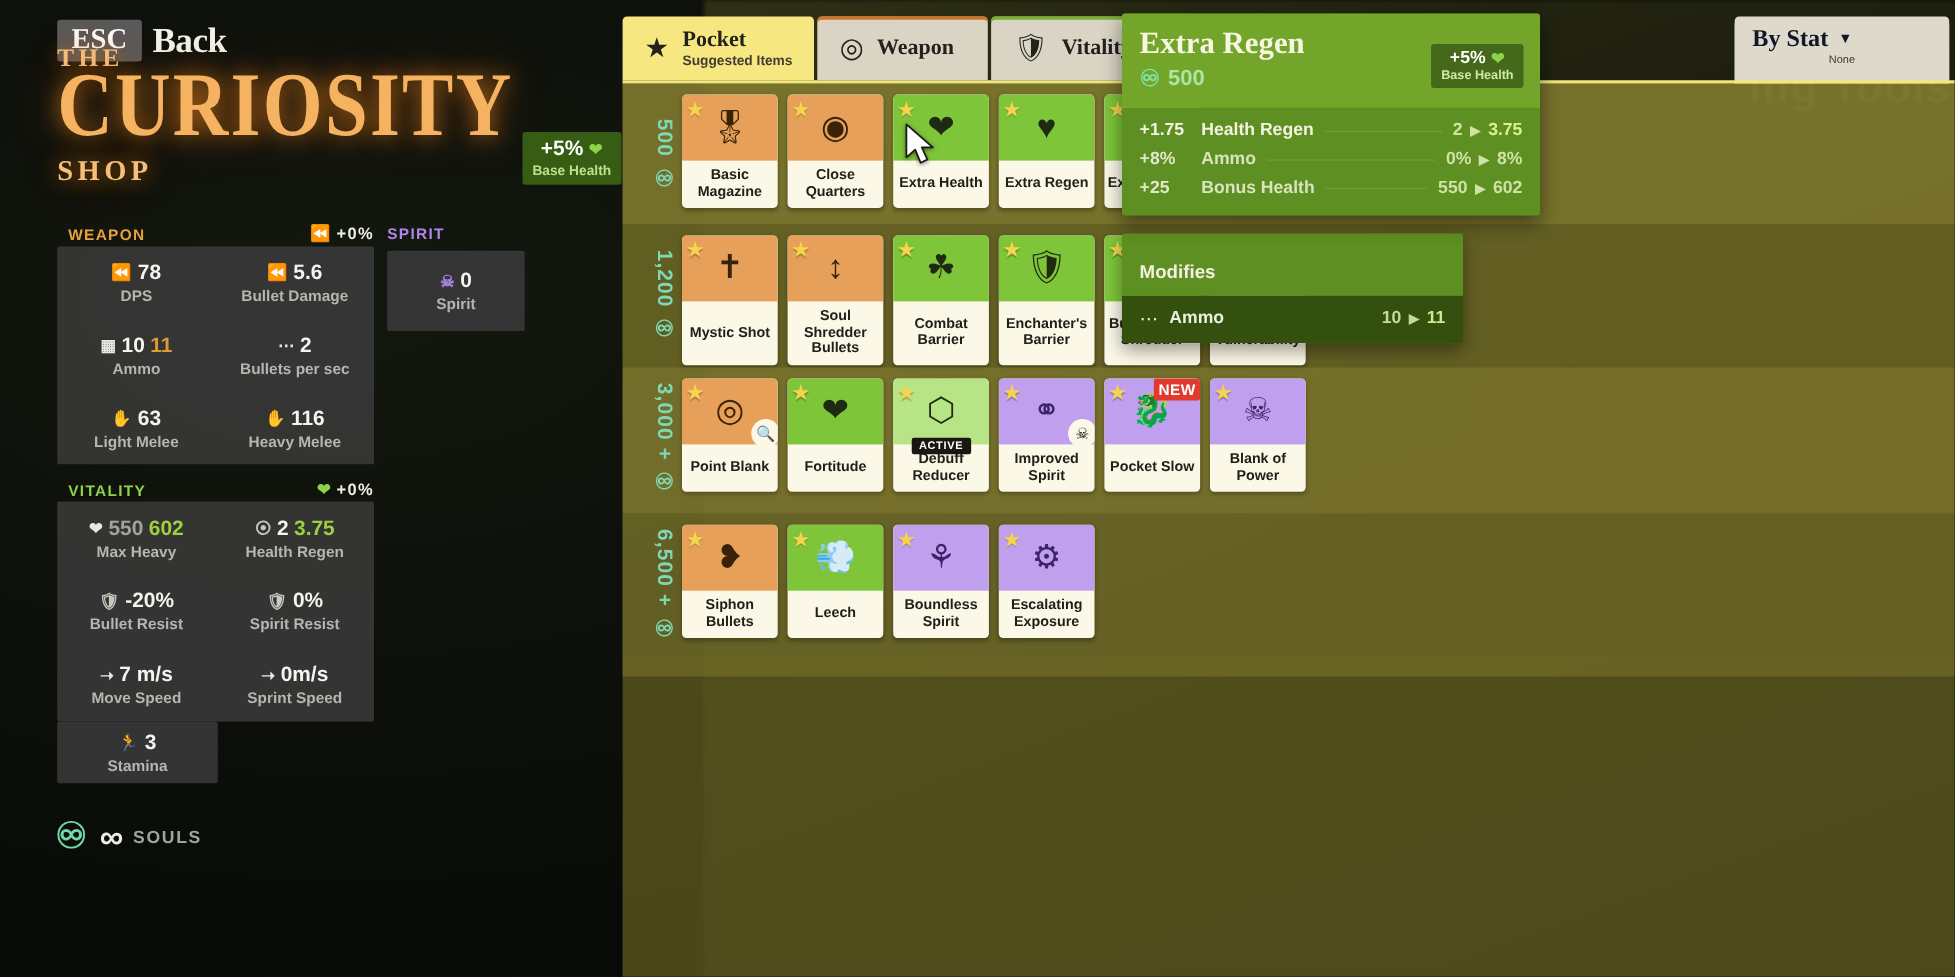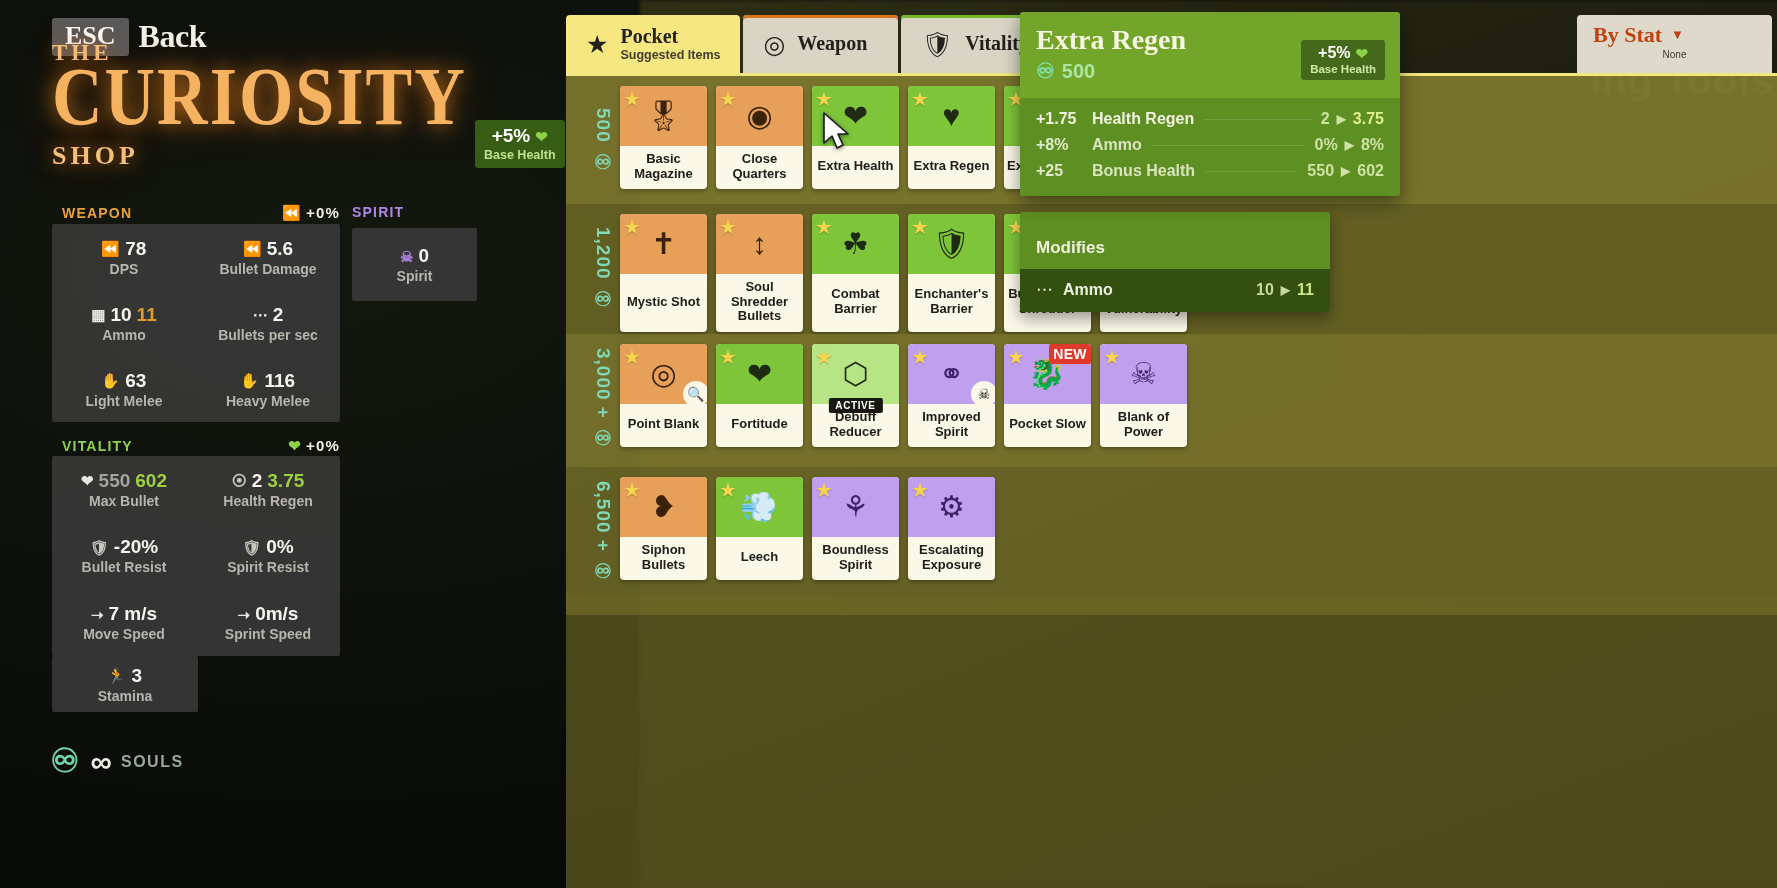--- a/index.html
+++ b/index.html
@@ -133,21 +133,21 @@
   .tab-txt { display:flex; flex-direction:column; line-height:1.08; }
   .tab-title { font-weight:800; font-size:20px; font-family:"Liberation Serif", serif;}
   .tab-sub { font-size:12.5px; font-weight:700; color:#403d32; margin-top:1px;}
 
   .bystat {
     position:absolute; right:5px; top:15px; width:195px; height:58px;
     background:#ded9cb; border-radius:4px 4px 0 0;
     padding:7px 16px 0; z-index:5;
     box-shadow: 0 3px 0 0 #f2e67e;
   }
-  .bystat-top { display:flex; align-items:center; gap:9px; font-family:"Liberation Serif",serif; font-weight:800; font-size:22px; color:#c2410c;text-align:right;}
+  .bystat-top { display:flex; align-items:center; gap:9px; font-family:"Liberation Serif",serif; font-weight:800; font-size:22px; color:#0f172a;text-align:right;}
   .bystat-sub { font-size:10px; font-weight:400; color:#3a382f; text-align:center; margin-top:1px;}
   .caret { font-size:13px; }
 
   .grid-area {
     position:absolute; left:0; top:73px; width:1211px; height:815px;
     background: rgba(129,122,43,.55);
     border-top:3px solid #f2e67e;
   }
   .item-row { position:relative; display:flex; align-items:flex-start; padding:10px 0 10px 20px; }
   .item-row.r0 { background: rgba(132,126,48,.72); height:128px; }
@@ -369,21 +369,21 @@
       </span>
     </div>
     <div class="stat-card vitality">
       <div class="stat-grid">
         <div class="stat-cell">
           <div class="stat-val">
             <span class="ico white">❤</span>
             <span class="old">550</span>
             <span class="new-green">602</span>
           </div>
-          <div class="stat-lbl">Max Bullet</div>
+          <div class="stat-lbl">Max Heavy</div>
         </div>
         <div class="stat-cell">
           <div class="stat-val">
             <span class="ico gray">⦿</span>
             <span>2</span>
             <span class="new-green">3.75</span>
           </div>
           <div class="stat-lbl">Health Regen</div>
         </div>
         <div class="stat-cell">

